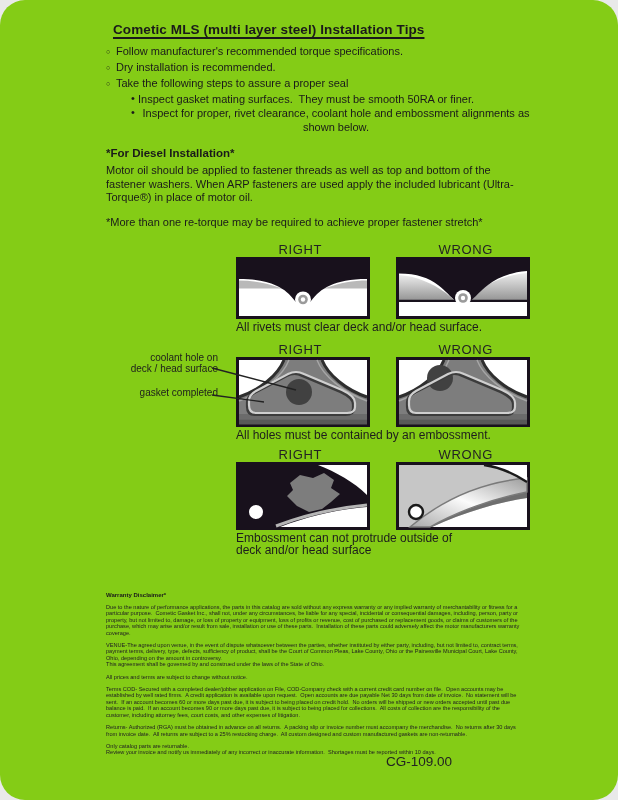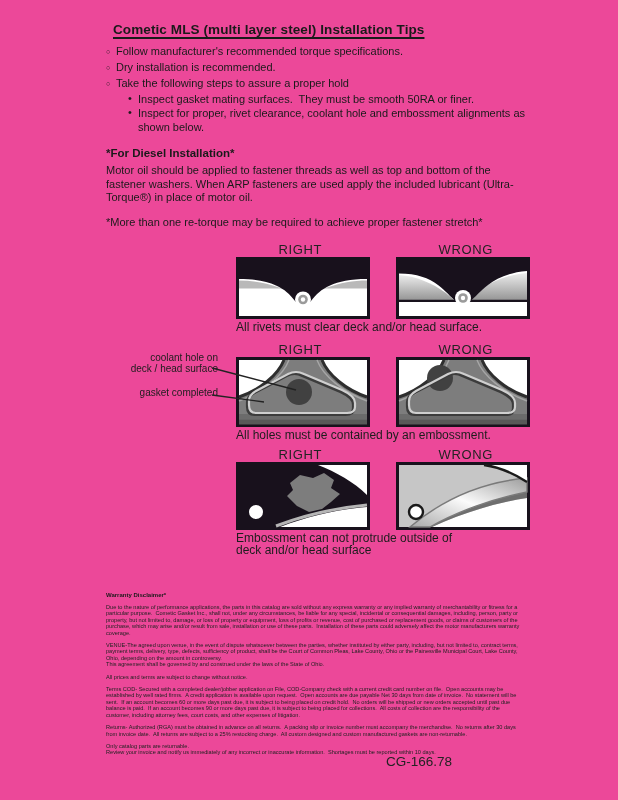--- a/index.html
+++ b/index.html
@@ -1,30 +1,30 @@
 <!DOCTYPE html>
 <html style="--ink: #1a1a1a; --diagram-black: #18111c; --panel-gray: #7d7d7d; --light-gray: #c6c6c6; --wedge-gray: #b9b9b9; --embossment-line: #cfcfcf; --hole-dark: #414141;"><head>
 <meta charset="utf-8">
 <style>
   html,body{margin:0;padding:0;background:#e9e9e9;}
   .page{
-    position:relative;width:618px;height:800px;background:#ec4899;
+    position:relative;width:618px;height:800px;background:#84cc16;
     font-family:"Liberation Sans",sans-serif;color:var(--ink,#1a1a1a);
-    overflow:hidden;margin:0 auto;
+    overflow:hidden;margin:0 auto;border-radius:25px;
   }
   .content{padding:22px 84px 0 106px;}
   .title{
     font-size:13.5px;font-weight:bold;margin:0 0 7px 7px;
     text-decoration:underline;text-underline-offset:2.5px;text-decoration-thickness:1.5px;
     letter-spacing:.1px;
   }
   .bullet{display:flex;font-size:11px;line-height:14px;white-space:pre-wrap;}
   .bullet .b-marker{width:10px;flex:none;}
   .bullets .b-marker::before{content:"○";font-size:7px;position:relative;top:-1px;}
-  .subbullets{margin-left:22px;}
+  .subbullets{margin-left:22px;text-align:center;}
   .subbullets .b-marker::before{content:"•";font-size:11px;}
   .b-text{white-space:pre-wrap;}
   .diesel-heading{font-size:11.5px;font-weight:bold;margin:13px 0 5px 0;}
   .para{font-size:11px;line-height:13.5px;margin:0 0 9px 0;width:412px;white-space:pre-wrap;}
   .note{margin-top:11px;margin-bottom:0;}
   
   .figure{position:relative;}
   .fig1{margin-top:13px;}
   .fig-main{margin-left:130px;width:294px;}
   .fig-labels{display:flex;gap:37px;}
@@ -60,21 +60,21 @@
         <div class="bullet">
         <span class="b-marker"></span>
         <span class="b-text">Follow manufacturer's recommended torque specifications.</span>
       </div>
         <div class="bullet">
         <span class="b-marker"></span>
         <span class="b-text">Dry installation is recommended.</span>
       </div>
         <div class="bullet">
         <span class="b-marker"></span>
-        <span class="b-text">Take the following steps to assure a proper hold</span>
+        <span class="b-text">Take the following steps to assure a proper seal</span>
       </div>
       </div>
 
     <div class="bullets subbullets">
         <div class="bullet">
         <span class="b-marker"></span>
         <span class="b-text">Inspect gasket mating surfaces.  They must be smooth 50RA or finer.</span>
       </div>
         <div class="bullet">
         <span class="b-marker"></span>
@@ -216,14 +216,14 @@
           <p class="legal-para">All prices and terms are subject to change without notice.</p>
           <p class="legal-para">Terms COD- Secured with a completed dealer/jobber application on File, COD-Company check with a current credit card number on file.  Open accounts may be established by well rated firms.  A credit application is available upon request.  Open accounts are due payable Net 30 days from date of invoice.  No statement will be sent.  If an account becomes 60 or more days past due, it is subject to being placed on credit hold.  No orders will be shipped or new orders accepted until past due balance is paid.  If an account becomes 90 or more days past due, it is subject to being placed for collections.  All costs of collection are the responsibility of the customer, including attorney fees, court costs, and other expenses of litigation.</p>
           <p class="legal-para">Returns- Authorized (RGA) must be obtained in advance on all returns.  A packing slip or invoice number must accompany the merchandise.  No returns after 30 days from invoice date.  All returns are subject to a 25% restocking charge.  All custom designed and custom manufactured gaskets are non-returnable.</p>
           <p class="legal-para">Only catalog parts are returnable.
 Review your invoice and notify us immediately of any incorrect or inaccurate information.  Shortages must be reported within 10 days.</p>
         </div>
     </div>
 
   </div>
 
-  <div class="footer-code">CG-166.78</div>
+  <div class="footer-code">CG-109.00</div>
 </div>
 
 </body></html>

